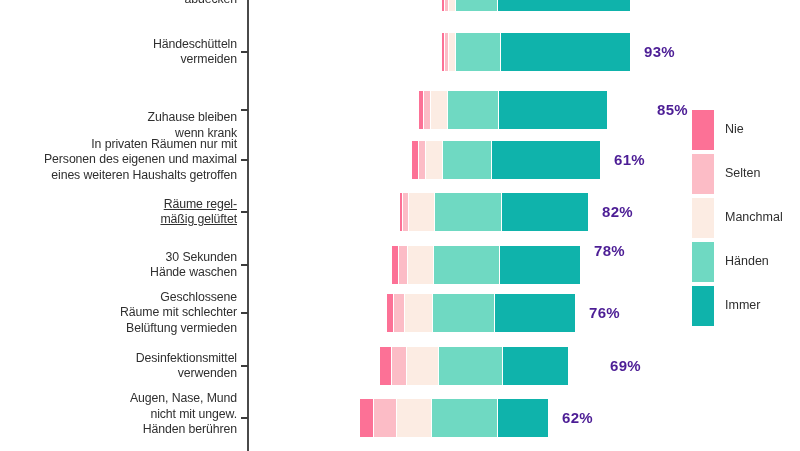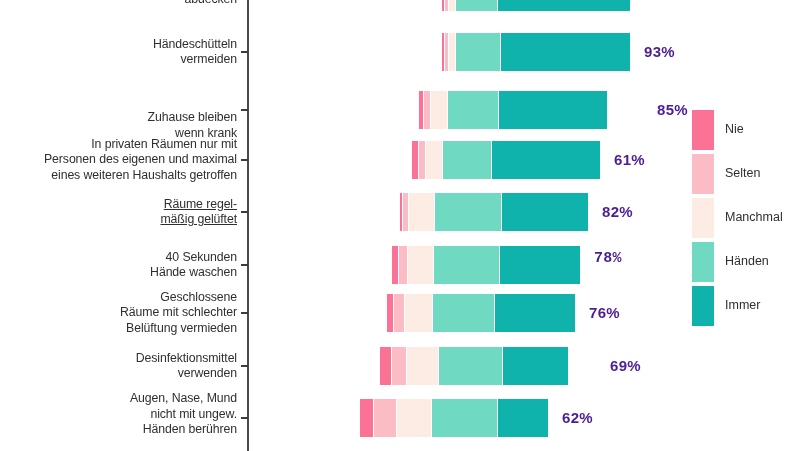--- a/index.html
+++ b/index.html
@@ -168,30 +168,30 @@
         <div class="bar" style="left: 400px; top: 193px; width: 188px;">
           <div class="seg" style="width: 1.88px; background: rgb(252, 113, 150);"></div>
           <div class="seg" style="width: 5.64px; background: rgb(252, 188, 198);"></div>
           <div class="seg" style="width: 26.32px; background: rgb(252, 236, 227);"></div>
           <div class="seg" style="width: 67.68px; background: rgb(111, 217, 194);"></div>
           <div class="seg" style="width: 86.48px; background: rgb(15, 179, 171);"></div>
         </div>
         <div class="bar-value" style="left: 602px; top: 193px;">82%</div>
       </div>
       <div class="row" style="top: 0px;">
-        <div class="row-label" style="top: 249.5px;">40 Sekunden
+        <div class="row-label" style="top: 249.5px;">30 Sekunden
 Hände waschen</div>
         <div class="bar" style="left: 392px; top: 246px; width: 188px;">
           <div class="seg" style="width: 5.64px; background: rgb(252, 113, 150);"></div>
           <div class="seg" style="width: 9.4px; background: rgb(252, 188, 198);"></div>
           <div class="seg" style="width: 26.32px; background: rgb(252, 236, 227);"></div>
           <div class="seg" style="width: 65.8px; background: rgb(111, 217, 194);"></div>
           <div class="seg" style="width: 80.84px; background: rgb(15, 179, 171);"></div>
         </div>
-        <div class="bar-value" style="left: 594px; top: 240px; font-family: Liberation Mono, monospace;">78%</div>
+        <div class="bar-value" style="left: 594px; top: 232px;">78%</div>
       </div>
       <div class="row" style="top: 0px;">
         <div class="row-label" style="top: 289.75px;">Geschlossene
 Räume mit schlechter
 Belüftung vermieden</div>
         <div class="bar" style="left: 387px; top: 294px; width: 188px;">
           <div class="seg" style="width: 5.64px; background: rgb(252, 113, 150);"></div>
           <div class="seg" style="width: 11.28px; background: rgb(252, 188, 198);"></div>
           <div class="seg" style="width: 28.2px; background: rgb(252, 236, 227);"></div>
           <div class="seg" style="width: 62.04px; background: rgb(111, 217, 194);"></div>

